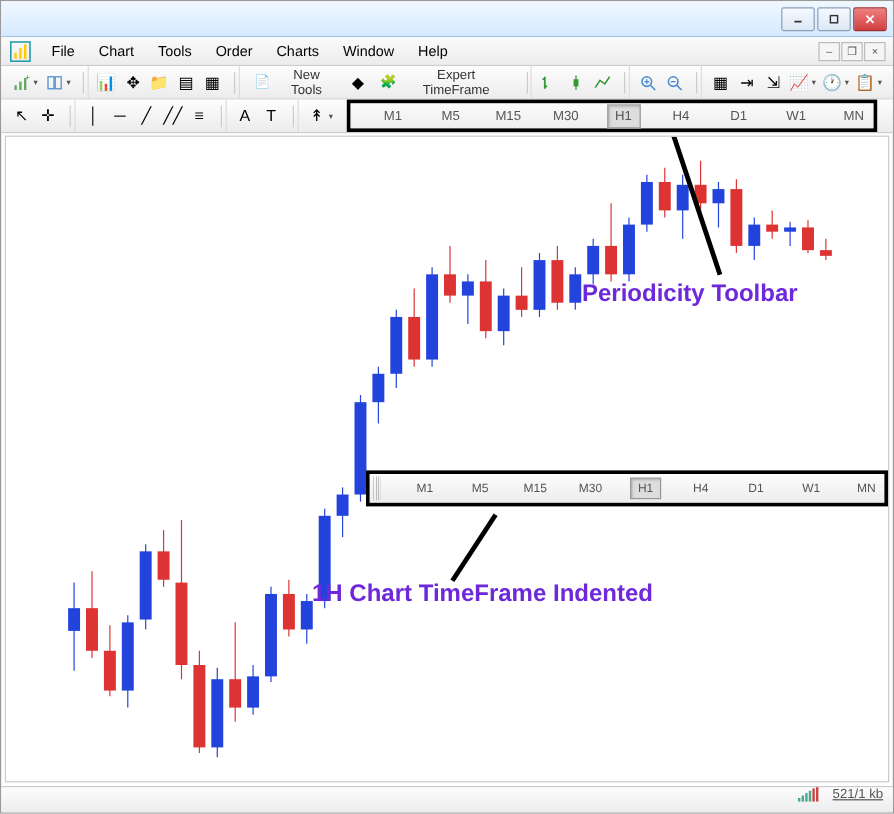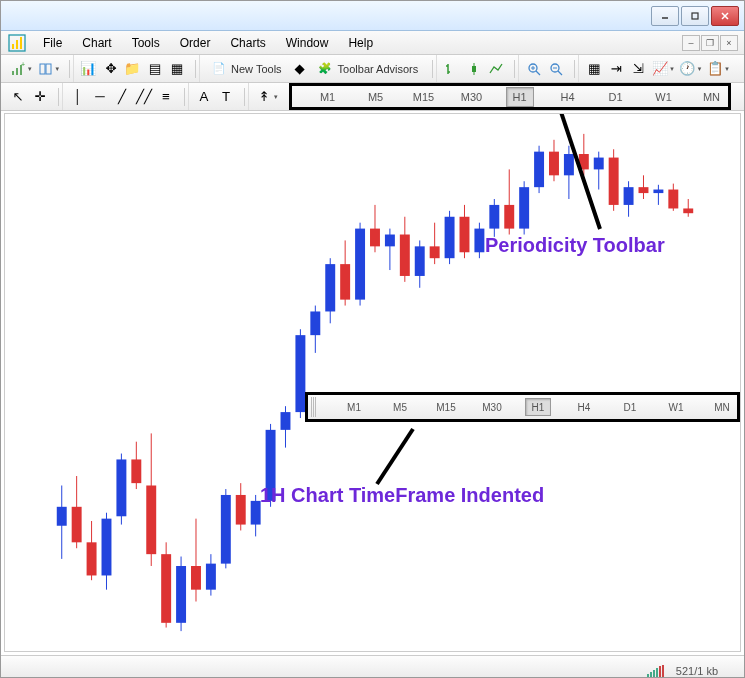--- a/index.html
+++ b/index.html
@@ -39,21 +39,21 @@
     
     
     .annotation { position: absolute; font-weight: bold; font-size: 20px; color: #6d28d9; font-family: Arial, sans-serif; white-space: nowrap; }
     
     
     .inset-toolbar { position: absolute; border: 3px solid #000; background: linear-gradient(#fdfdfd, #ececec); display: flex; align-items: center; padding: 2px; }
     .inset-toolbar .period-btn { min-width: 26px; height: 18px; font-size: 10px; }
     .inset-grip { width: 6px; height: 20px; background: repeating-linear-gradient(90deg, #bbb 0 1px, transparent 1px 2px); margin: 0 4px 0 1px; }
     
     
-    .status-bar { position: absolute; bottom: 0; left: 0; right: 0; height: 22px; background: linear-gradient(#fdfdfd, #ececec); border-top: 1px solid #ccc; display: flex; align-items: flex-end; justify-content: flex-end; padding: 0 26px; font-size: 11px; color: #555; }
+    .status-bar { position: absolute; bottom: 0; left: 0; right: 0; height: 22px; background: linear-gradient(#fdfdfd, #ececec); border-top: 1px solid #ccc; display: flex; align-items: flex-start; justify-content: flex-end; padding: 0 8px; font-size: 11px; color: #555; text-decoration: underline; }
     .signal-icon { display: flex; align-items: flex-end; gap: 1px; margin-right: 12px; height: 12px; }
     .signal-bar { width: 2px; background: #4a8; }
     .signal-bar.r { background: #c44; }
     
     
     .ico { width: 16px; height: 16px; display: inline-flex; align-items: center; justify-content: center; }
   </style>
 </head>
 <body>
 
@@ -146,21 +146,21 @@
   <div class="tb-group">
     <button class="tb-btn with-text">
         <span class="ico">📄</span>
         <span>New Tools</span>
       </button>
     <button class="tb-btn">
         <span class="ico">◆</span>
       </button>
     <button class="tb-btn with-text">
         <span class="ico">🧩</span>
-        <span>Toolbar Advisors</span>
+        <span>Expert TimeFrame</span>
       </button>
   </div>
   <div class="tb-sep"></div>
   <div class="tb-group">
     <button class="tb-btn">
         <span class="ico">
           <svg width="14" height="14" viewBox="0 0 14 14">
             <line x1="3" y1="2" x2="3" y2="12" stroke="#393" stroke-width="1.5"></line>
             <line x1="1" y1="4" x2="3" y2="4" stroke="#393" stroke-width="1.5"></line>
             <line x1="3" y1="10" x2="5" y2="10" stroke="#393" stroke-width="1.5"></line>

